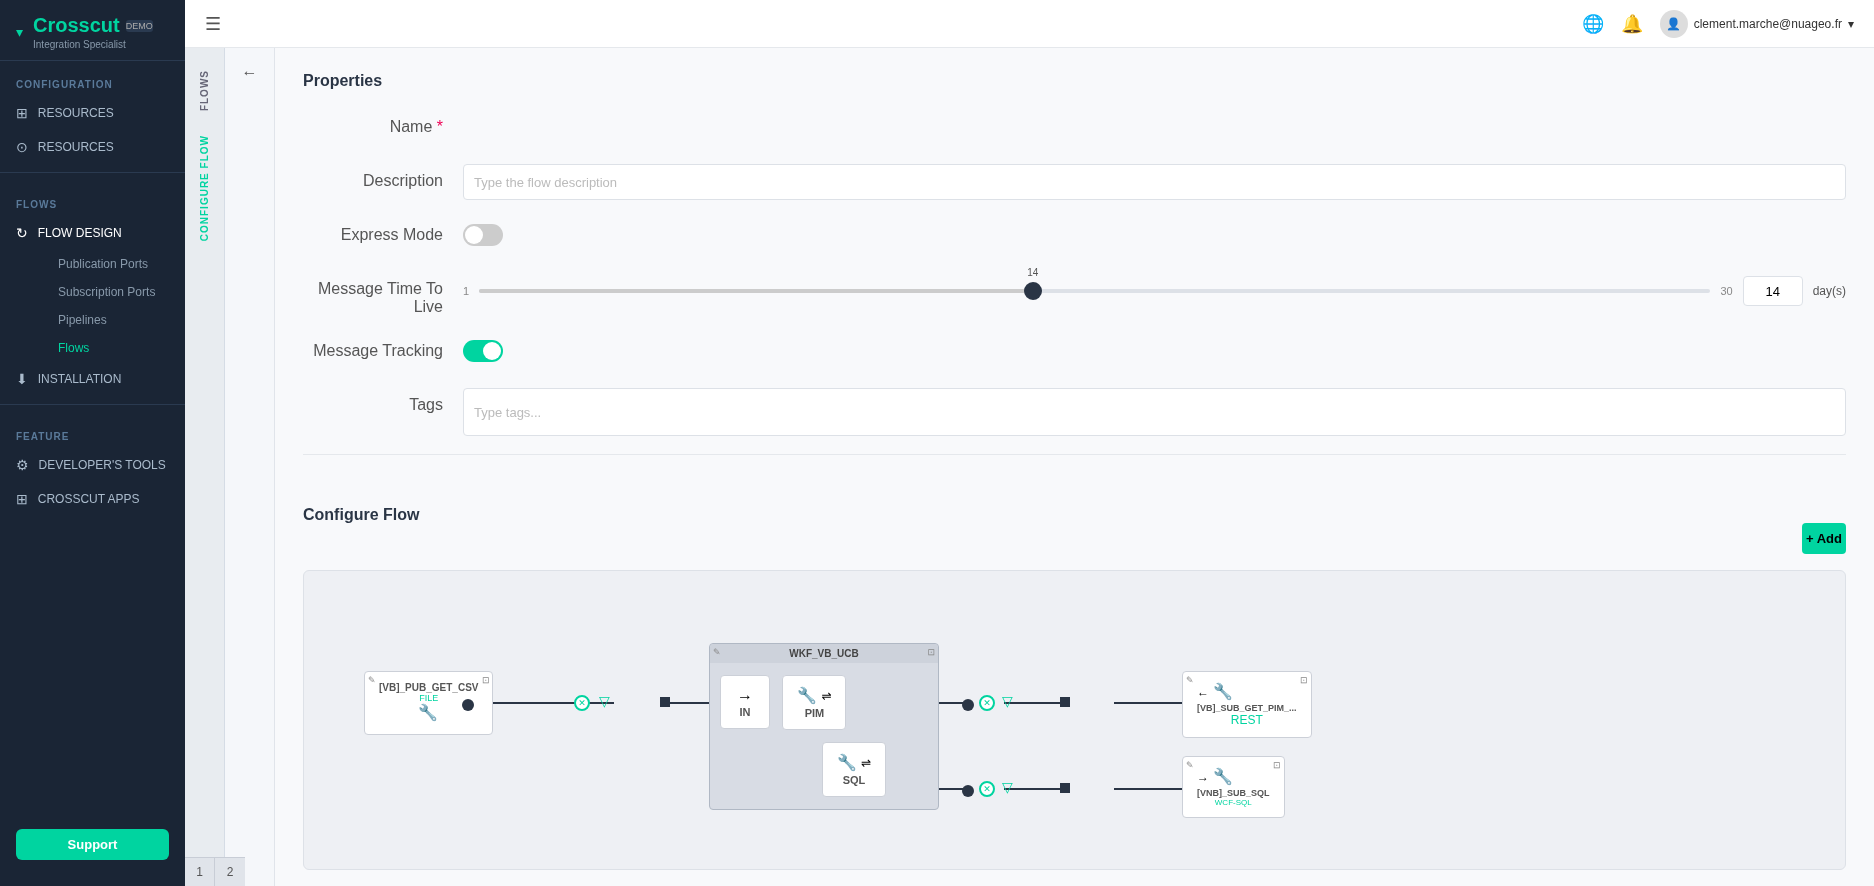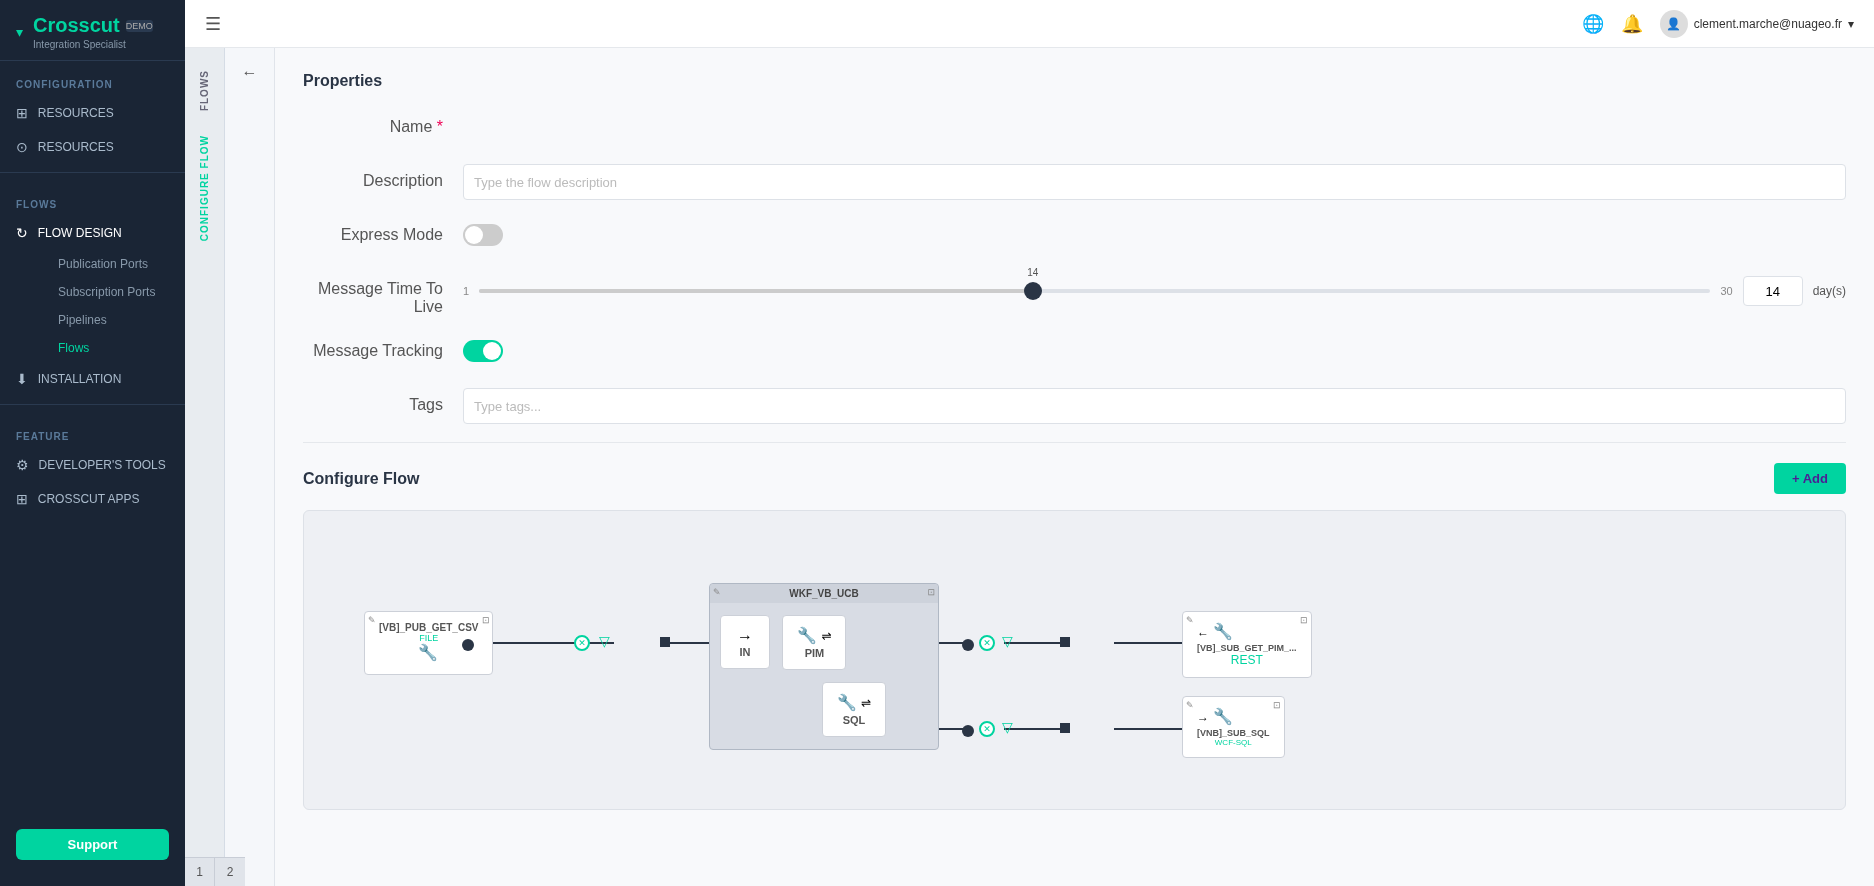--- a/index.html
+++ b/index.html
@@ -265,45 +265,46 @@
       border: 1px solid #dde1e7;
       border-radius: 4px;
       text-align: center;
       font-size: 13px;
     }
     .slider-unit { font-size: 12px; color: #555; }
 
     
     .tags-input {
       flex: 1;
-      height: 36px;
+      height: 48px;
       border: 1px solid #dde1e7;
       border-radius: 4px;
       padding: 0 10px;
       font-size: 13px;
       color: #bbb;
       background: #fff;
     }
 
     
     .configure-flow-header {
       display: flex;
       align-items: center;
       justify-content: space-between;
       margin-bottom: 16px;
     }
     .add-btn {
       background: #00d4a0;
-      color: #4c1d95;
+      color: #000000;
       border: none;
       border-radius: 4px;
-      padding: 8px 18px;
+      padding: 8px 4px;
       font-size: 13px;
       font-weight: 600;
       cursor: pointer;
+      margin-top: 48px;
     }
 
     
     .flow-canvas {
       background: #eef0f4;
       border: 1px solid #dde1e7;
       border-radius: 6px;
       min-height: 300px;
       position: relative;
       overflow: hidden;

